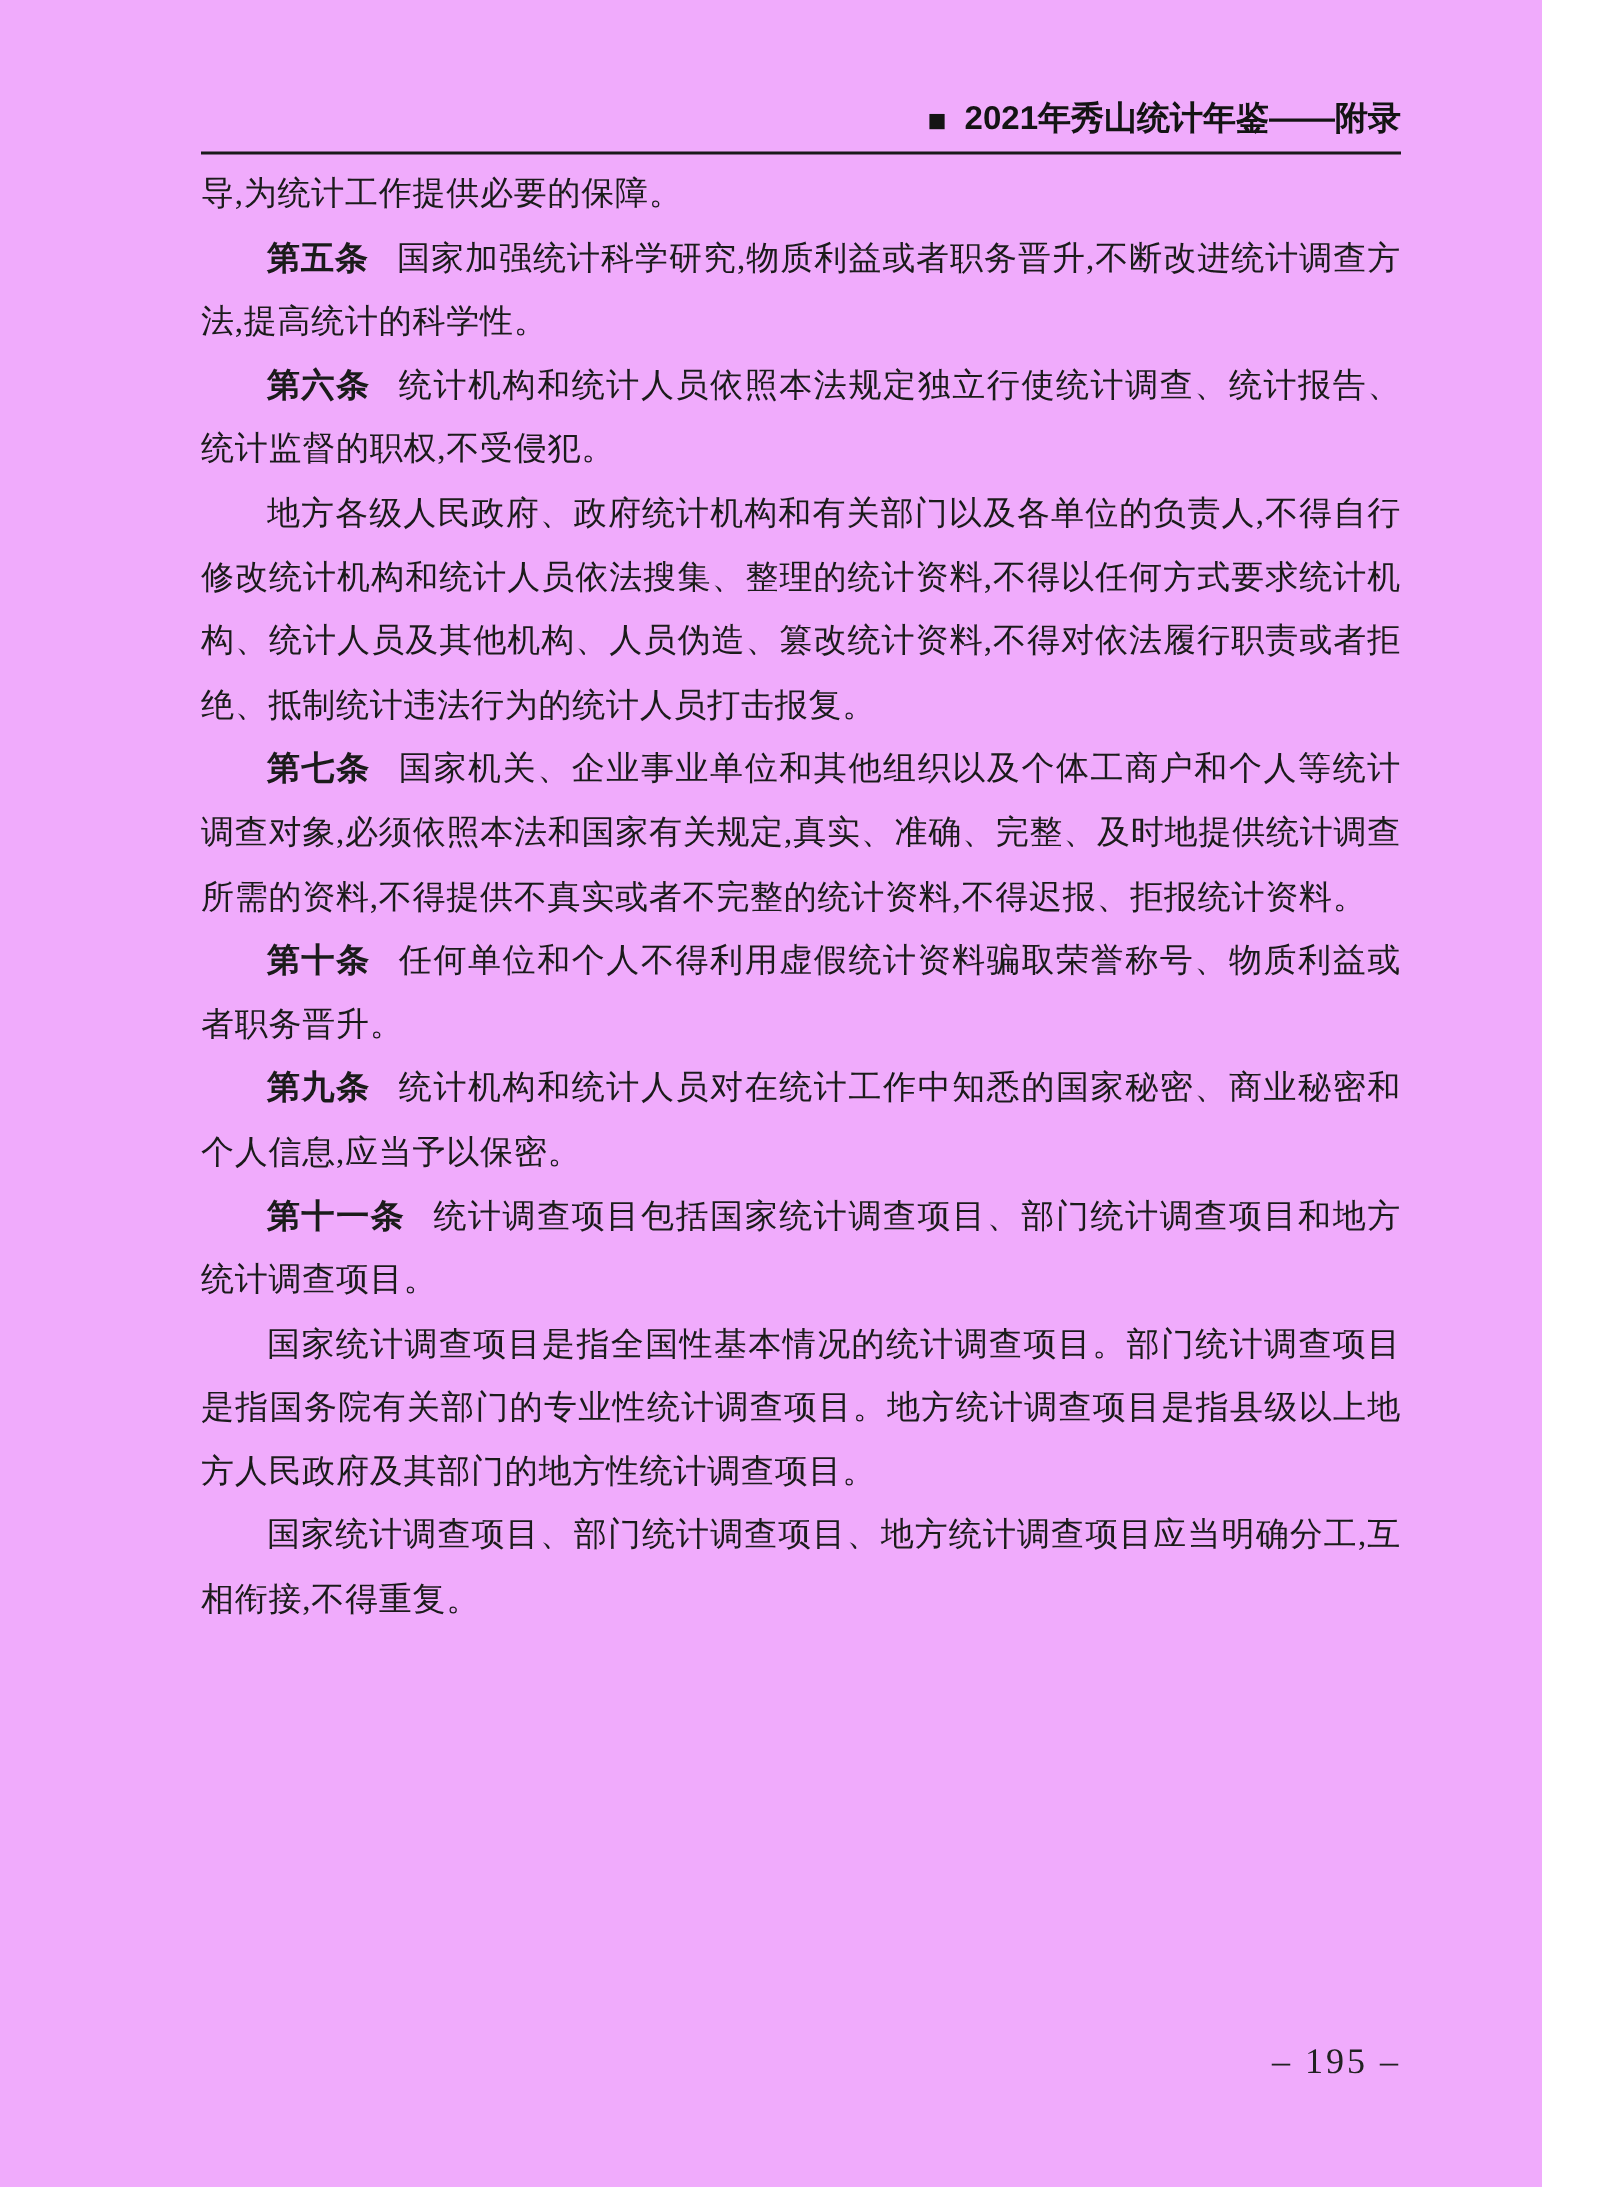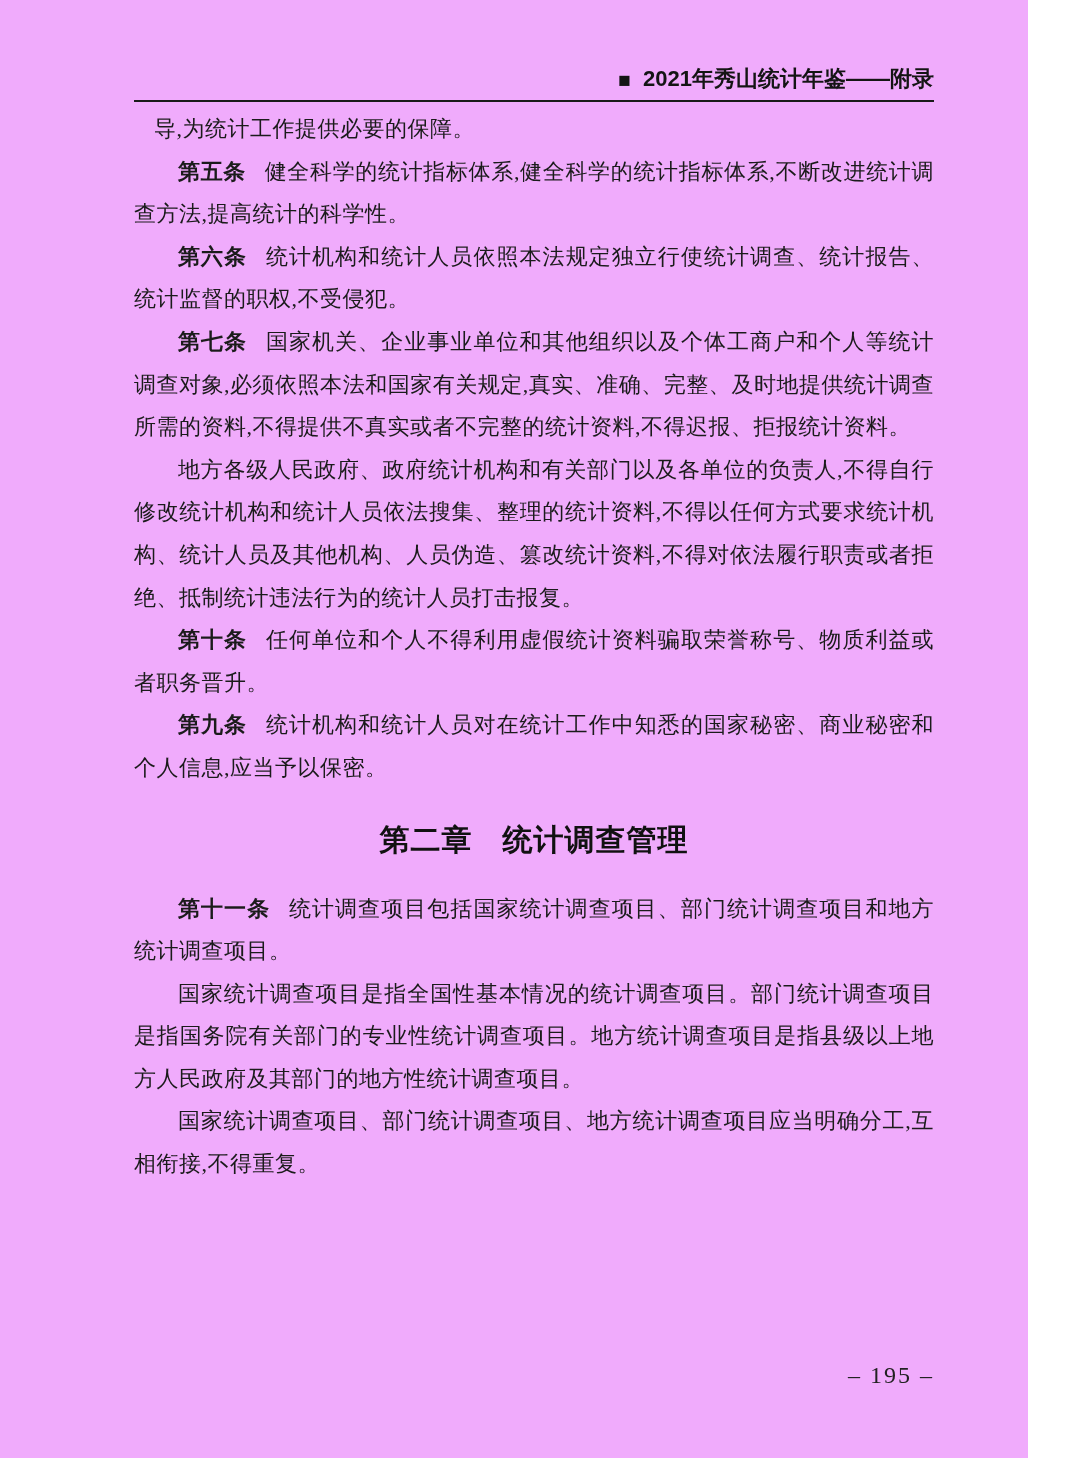--- a/index.html
+++ b/index.html
@@ -55,21 +55,20 @@
     text-align: justify;
     text-justify: inter-character;
     letter-spacing: 0.5px;
   }
   .para {
     margin: 0;
     text-indent: 2em;
   }
   .para.no-indent {
     text-indent: 0;
-    margin-left: 20px;
   }
   .article-label {
     font-family: Liberation Serif, serif;
     font-weight: 700;
     margin-right: 0.85em;
   }
   .chapter-heading {
     font-family: "Liberation Sans", "DejaVu Sans", sans-serif;
     font-weight: 700;
     font-size: 30px;
@@ -105,35 +104,34 @@
     <div class="header-title">
       <span class="header-marker">■</span><span>2021年秀山统计年鉴——附录</span>
     </div>
     <div class="header-rule"></div>
   </header>
 
   <main class="content">
 
     <p class="para no-indent"><span>导,为统计工作提供必要的保障。</span></p>
 
-    <p class="para"><b class="article-label">第五条</b><span>健全科学的统计指标体系,健全科学的统计指标体系,不断改进统计调查方法,提高统计的科学性。</span></p>
+    <p class="para"><b class="article-label">第五条</b><span>国家加强统计科学研究,物质利益或者职务晋升,不断改进统计调查方法,提高统计的科学性。</span></p>
 
 
     <p class="para"><b class="article-label">第六条</b><span>统计机构和统计人员依照本法规定独立行使统计调查、统计报告、统计监督的职权,不受侵犯。</span></p>
 
+    <p class="para"><span>地方各级人民政府、政府统计机构和有关部门以及各单位的负责人,不得自行修改统计机构和统计人员依法搜集、整理的统计资料,不得以任何方式要求统计机构、统计人员及其他机构、人员伪造、篡改统计资料,不得对依法履行职责或者拒绝、抵制统计违法行为的统计人员打击报复。</span></p>
+
     <p class="para"><b class="article-label">第七条</b><span>国家机关、企业事业单位和其他组织以及个体工商户和个人等统计调查对象,必须依照本法和国家有关规定,真实、准确、完整、及时地提供统计调查所需的资料,不得提供不真实或者不完整的统计资料,不得迟报、拒报统计资料。</span></p>
-
-    <p class="para"><span>地方各级人民政府、政府统计机构和有关部门以及各单位的负责人,不得自行修改统计机构和统计人员依法搜集、整理的统计资料,不得以任何方式要求统计机构、统计人员及其他机构、人员伪造、篡改统计资料,不得对依法履行职责或者拒绝、抵制统计违法行为的统计人员打击报复。</span></p>
 
 
     <p class="para"><b class="article-label">第十条</b><span>任何单位和个人不得利用虚假统计资料骗取荣誉称号、物质利益或者职务晋升。</span></p>
 
     <p class="para"><b class="article-label">第九条</b><span>统计机构和统计人员对在统计工作中知悉的国家秘密、商业秘密和个人信息,应当予以保密。</span></p>
 
-    <h2 class="chapter-heading"><span>第二章</span><span class="heading-gap"></span><span>统计调查管理</span></h2>
 
     <p class="para"><b class="article-label">第十一条</b><span>统计调查项目包括国家统计调查项目、部门统计调查项目和地方统计调查项目。</span></p>
 
     <p class="para"><span>国家统计调查项目是指全国性基本情况的统计调查项目。部门统计调查项目是指国务院有关部门的专业性统计调查项目。地方统计调查项目是指县级以上地方人民政府及其部门的地方性统计调查项目。</span></p>
 
     <p class="para"><span>国家统计调查项目、部门统计调查项目、地方统计调查项目应当明确分工,互相衔接,不得重复。</span></p>
 
   </main>
 
   <footer class="page-footer">

